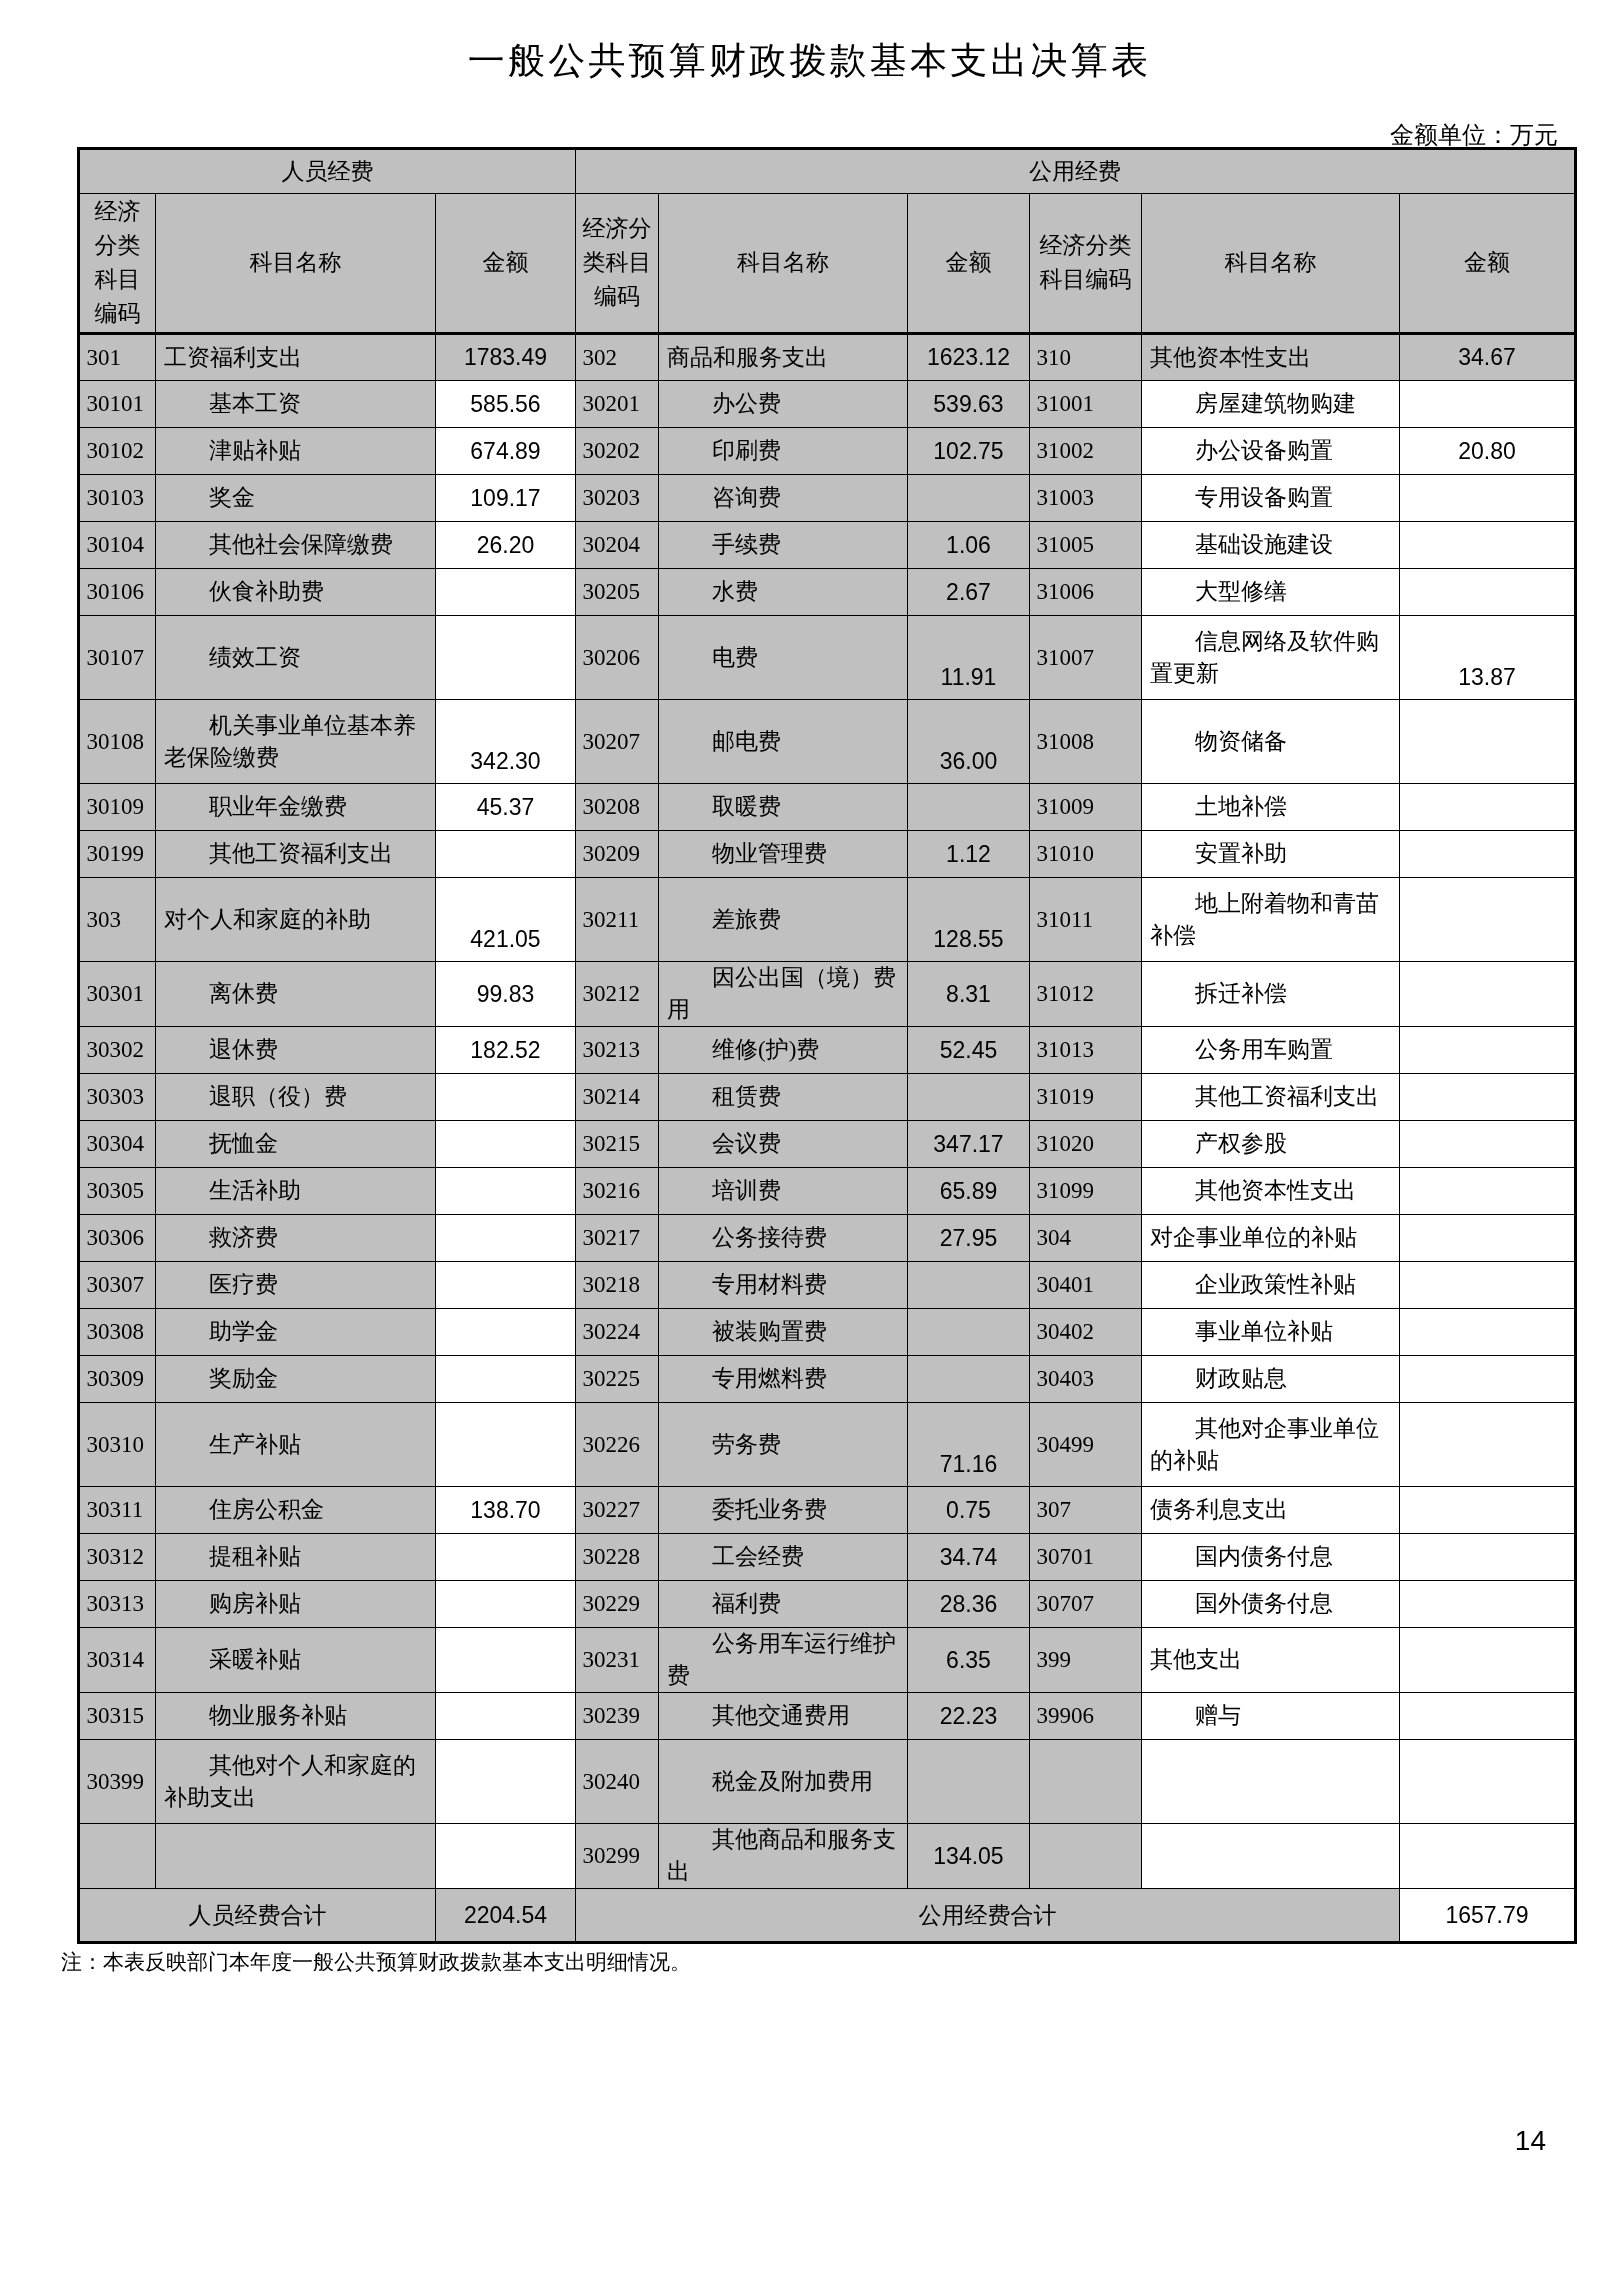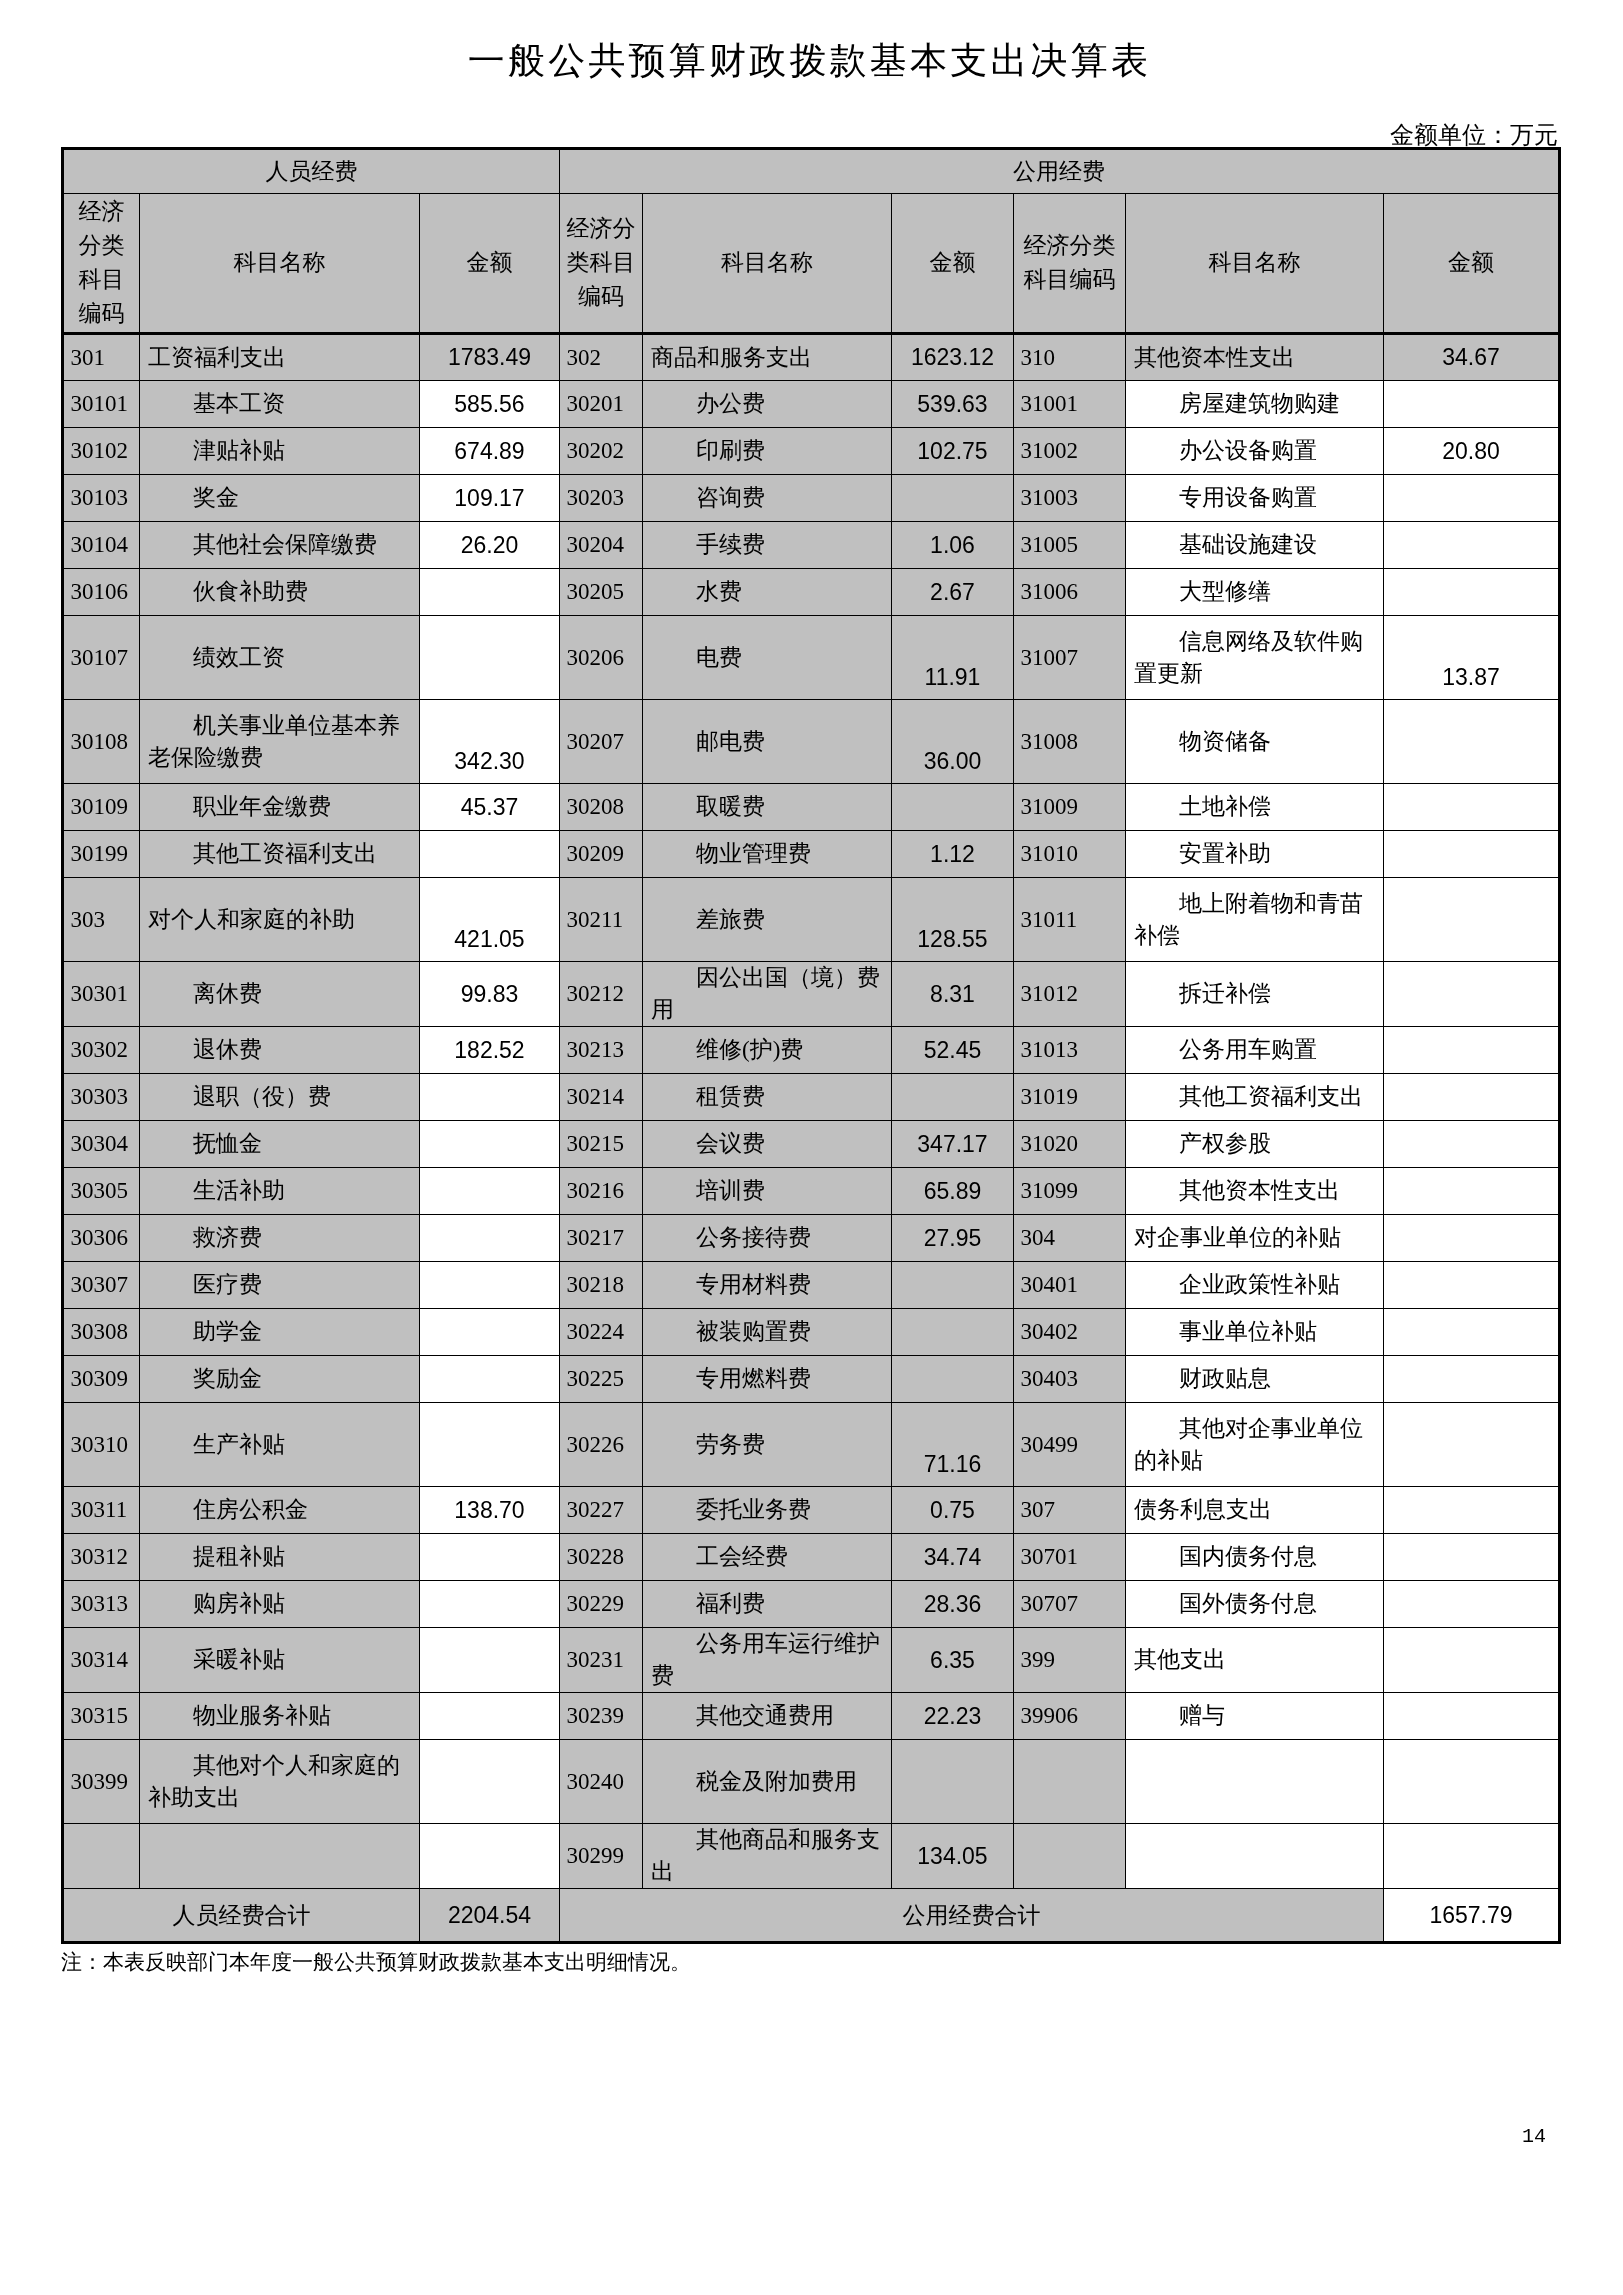--- a/index.html
+++ b/index.html
@@ -12,21 +12,21 @@
     margin:0;padding-top:40px;text-align:center;
     font-size:37px;font-weight:normal;letter-spacing:3.2px;line-height:42px;
   }
   .unit-line{margin-top:41px;text-align:right;font-size:24px;line-height:24px;}
   .dept-line{
     display:flex;justify-content:space-between;align-items:flex-end;
     font-size:21px;line-height:24px;margin-top:19.5px;margin-bottom:6.5px;
   }
   table.fin{
     border-collapse:collapse;table-layout:fixed;width:1498px;
-    border:3.2px solid #000;background:#c0c0c0;
+    border:3.2px solid #000;background:#c0c0c0;margin-left:16px;
   }
   table.fin th,table.fin td{
     border:1.6px solid #000;font-weight:normal;overflow:hidden;
     vertical-align:middle;box-sizing:border-box;
   }
   thead tr.grp{height:45px;}
   thead tr.grp th{font-size:23px;text-align:center;}
   thead tr.cols{height:140px;}
   thead tr.cols th{
     font-size:23px;text-align:center;white-space:pre-line;line-height:34px;
@@ -39,21 +39,21 @@
   td.name.ind{text-indent:45px;}
   td.amt{font-family:"Liberation Sans","DejaVu Sans",sans-serif;font-size:23px;text-align:center;}
   td.white{background:#ffffff;}
   tbody tr.tall td.amt{vertical-align:bottom;padding-bottom:8px;}
   tfoot tr{height:54px;}
   tfoot td{border-top:3.2px solid #000;font-size:23px;}
   tfoot td.label{text-align:center;}
   .footnote{font-size:21px;line-height:26px;margin-top:5px;text-align:left;}
   .pagenum{
     position:absolute;right:77px;top:2125px;
-    font-family:Liberation Mono, monospace;font-size:20px;
+    font-family:Liberation Sans, sans-serif;font-size:28px;
   }
 </style>
 </head>
 <body>
 
 <div class="sheet">
   <div class="inner">
     <h1 class="title">一般公共预算财政拨款基本支出决算表</h1>
     <div class="unit-line">金额单位：万元</div>
     <table class="fin" id="xtable">

